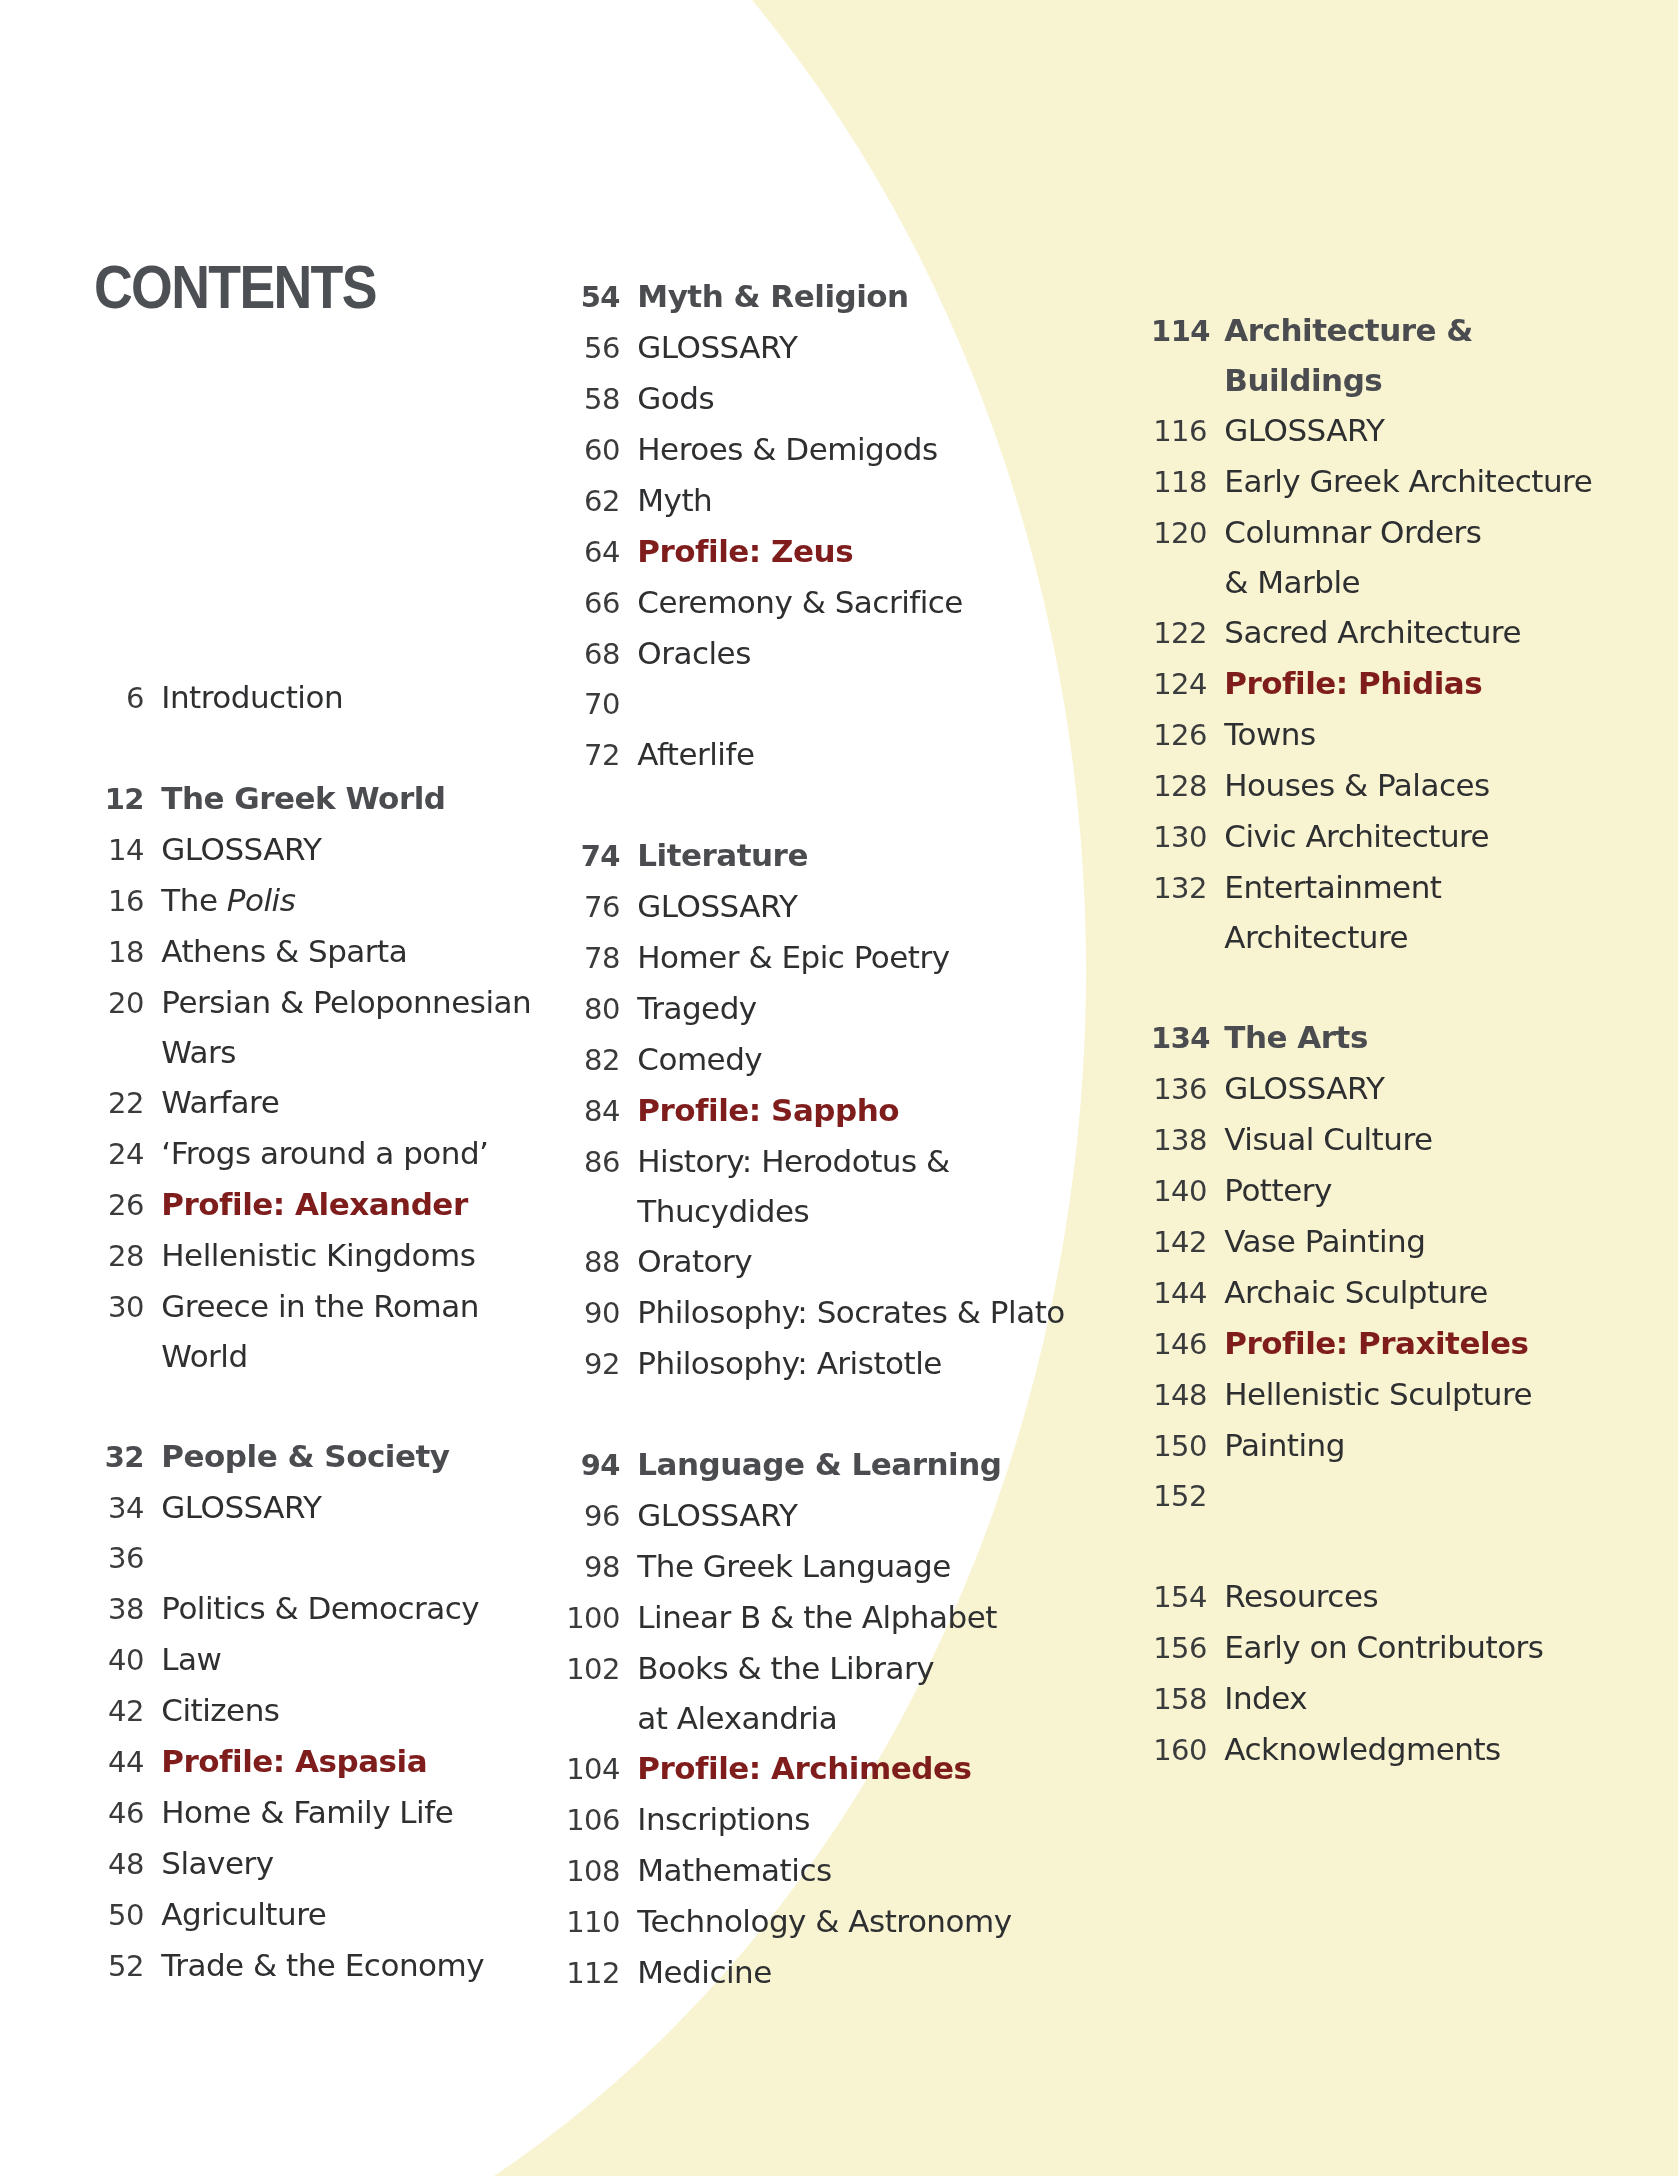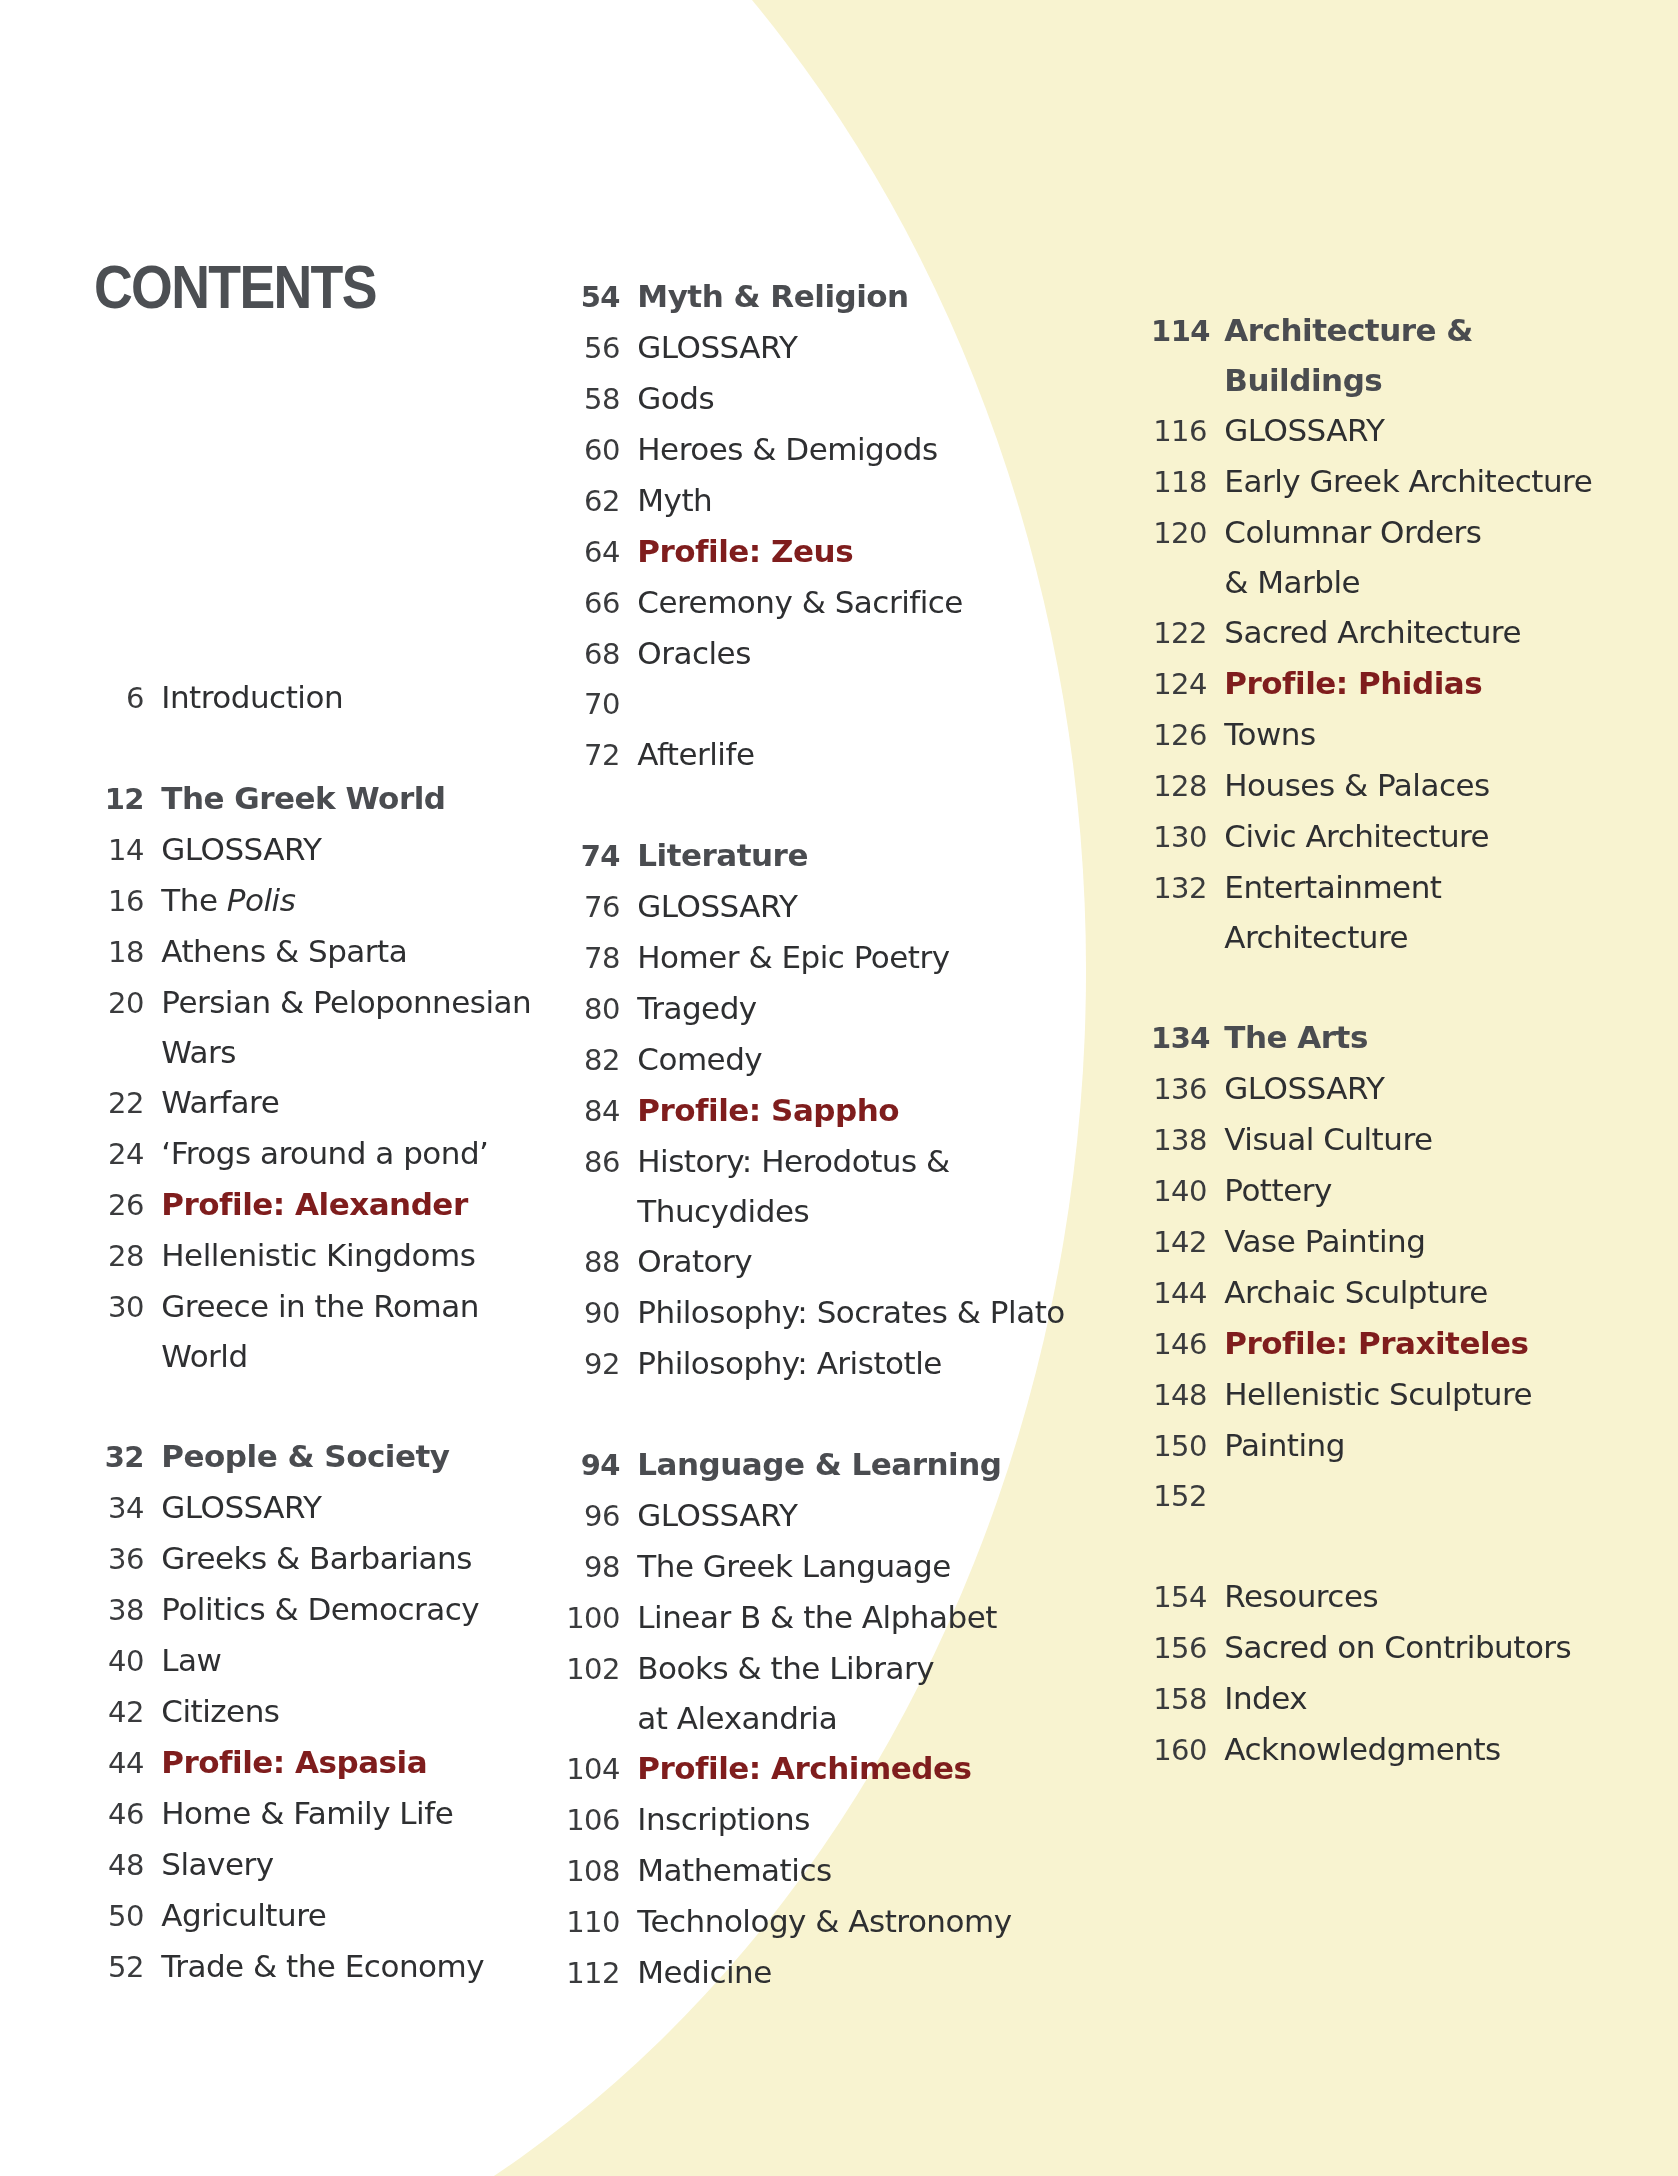--- a/index.html
+++ b/index.html
@@ -142,21 +142,20 @@
     <div class="toc-entry section">
         <span class="num">32</span>
         <span class="title">People &amp; Society</span>
       </div>
     <div class="toc-entry">
         <span class="num">34</span>
         <span class="title">GLOSSARY</span>
       </div>
     <div class="toc-entry">
         <span class="num">36</span>
-        <span class="title">Greeks &amp; Barbarians</span>
       </div>
     <div class="toc-entry">
         <span class="num">38</span>
         <span class="title">Politics &amp; Democracy</span>
       </div>
     <div class="toc-entry">
         <span class="num">40</span>
         <span class="title">Law</span>
       </div>
     <div class="toc-entry">
@@ -401,21 +400,21 @@
         <span class="num">152</span>
       </div>
   </div>
   <div class="toc-group">
     <div class="toc-entry">
         <span class="num">154</span>
         <span class="title">Resources</span>
       </div>
     <div class="toc-entry">
         <span class="num">156</span>
-        <span class="title">Sacred on Contributors</span>
+        <span class="title">Early on Contributors</span>
       </div>
     <div class="toc-entry">
         <span class="num">158</span>
         <span class="title">Index</span>
       </div>
     <div class="toc-entry">
         <span class="num">160</span>
         <span class="title">Acknowledgments</span>
       </div>
   </div>

